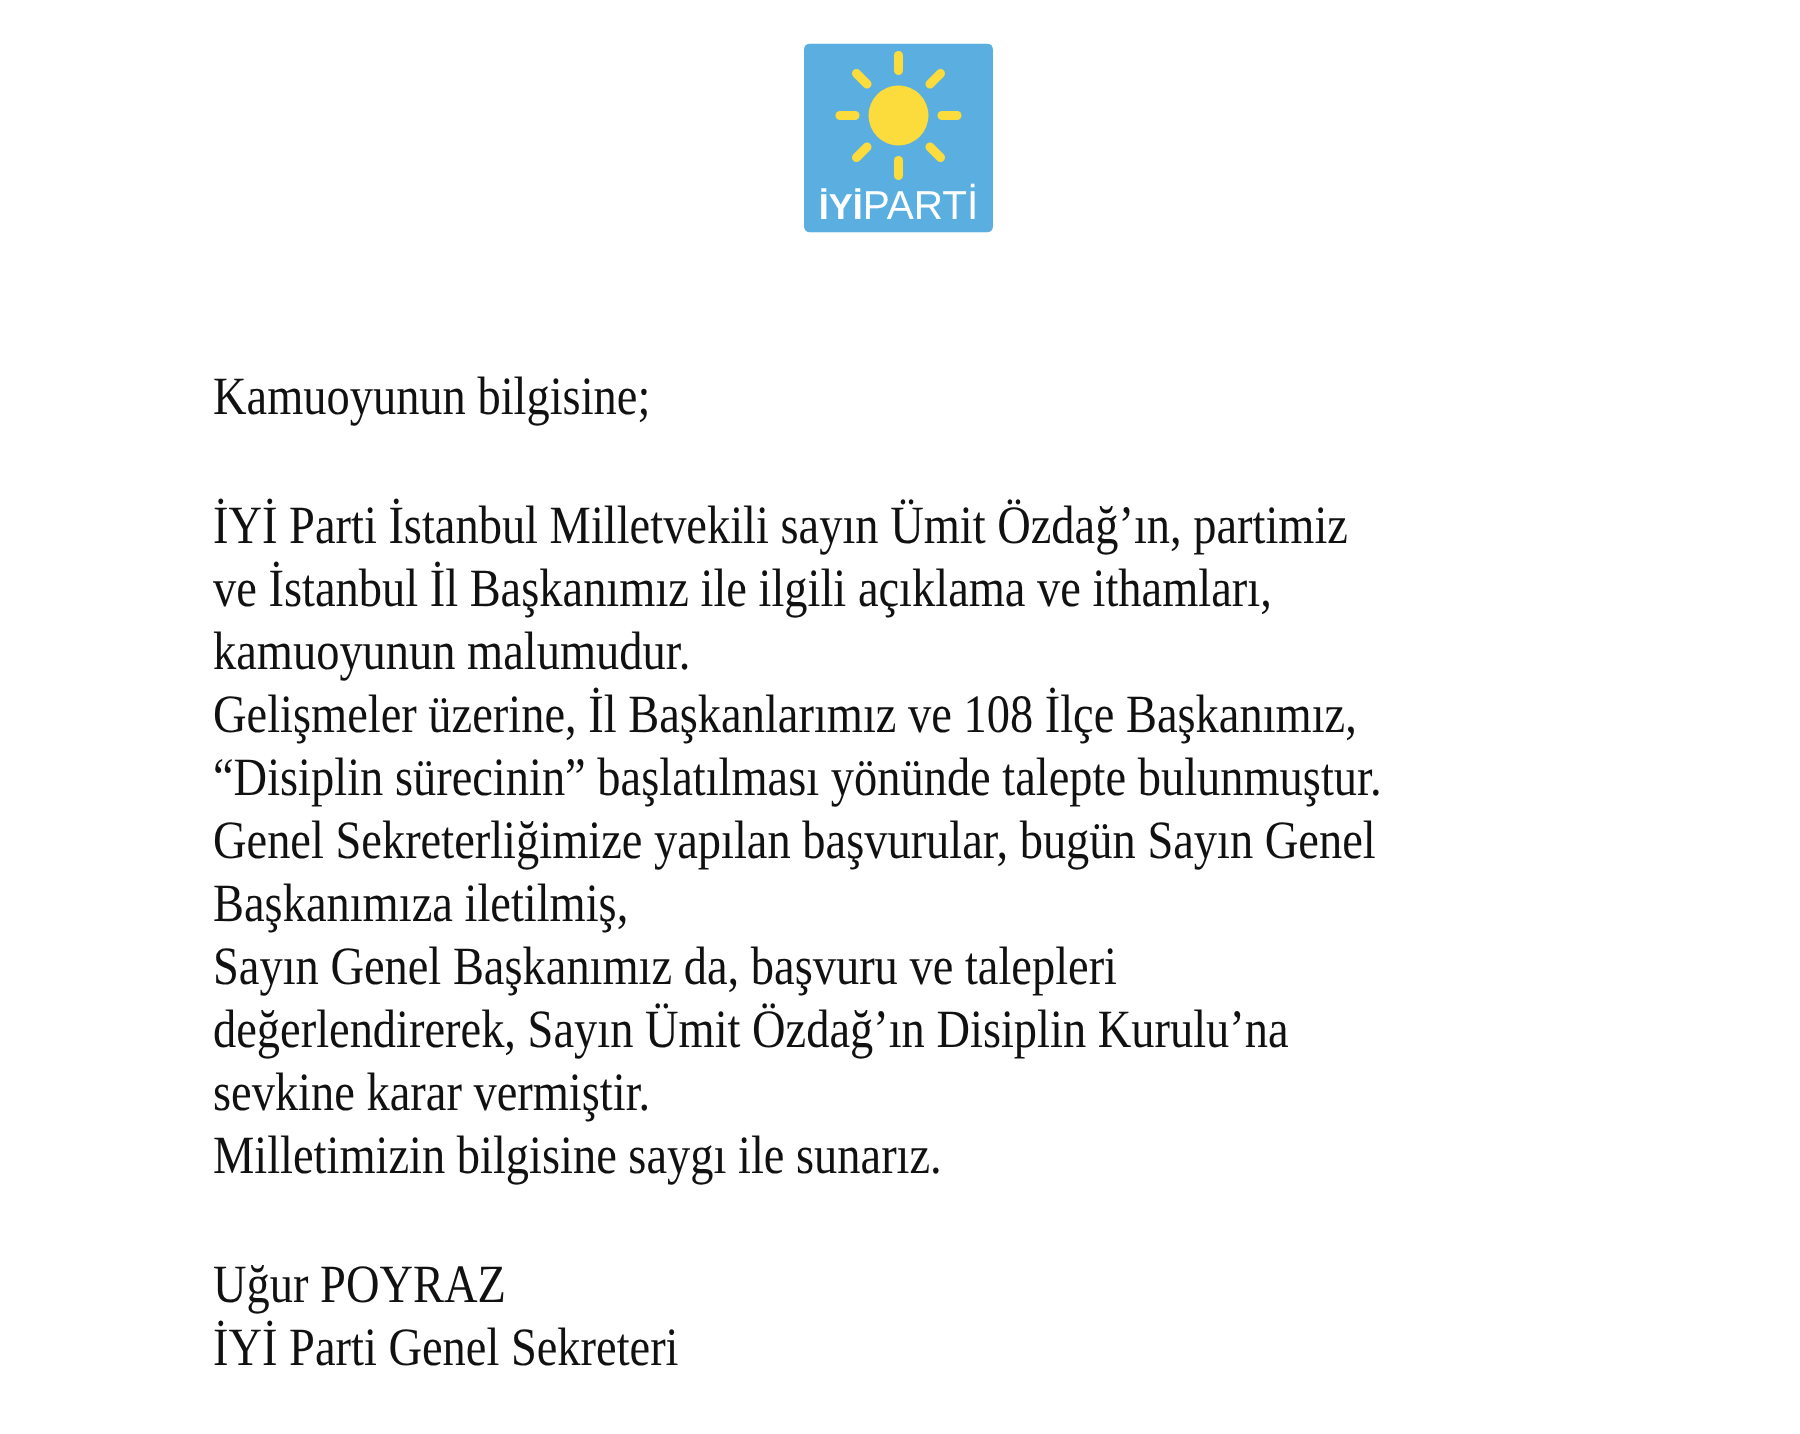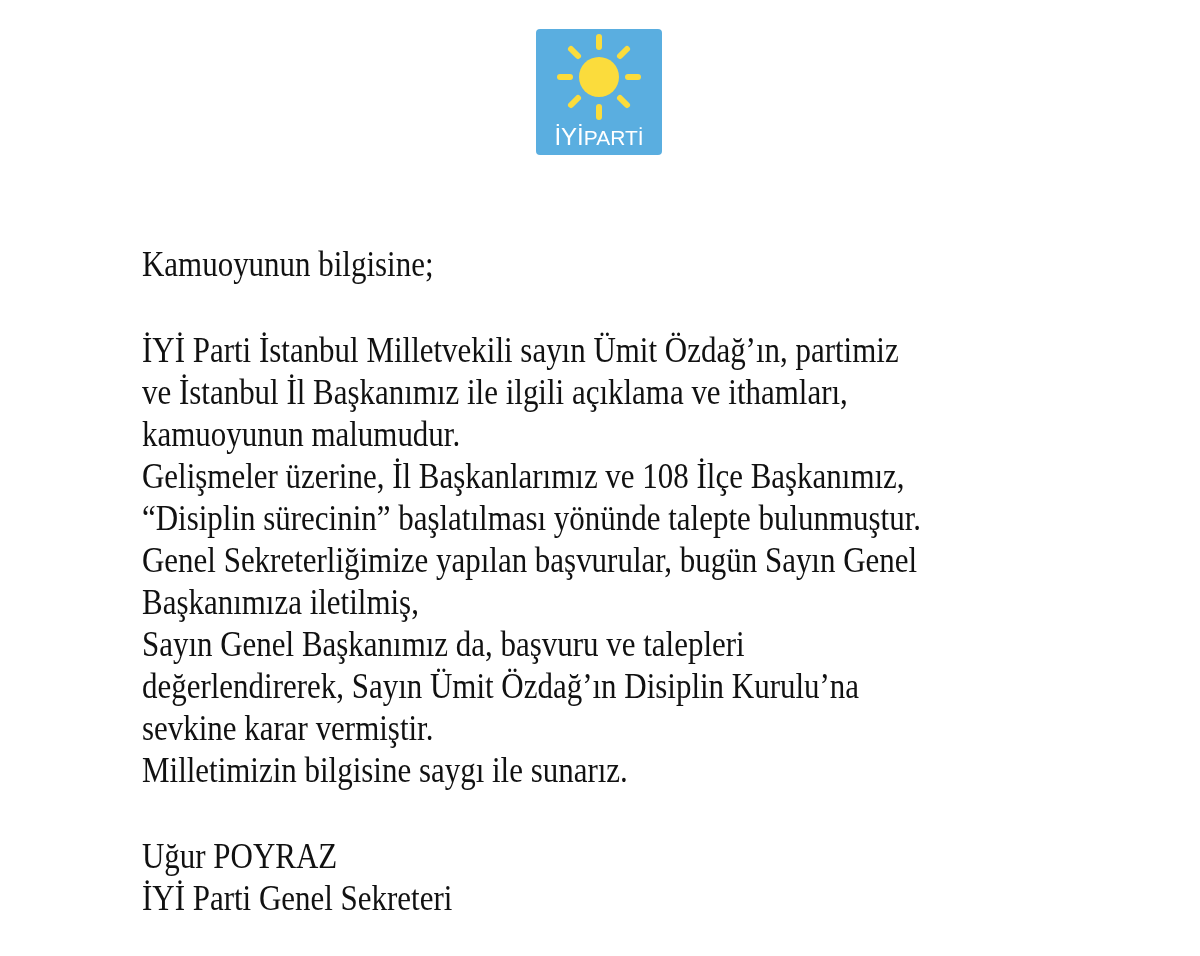--- a/index.html
+++ b/index.html
@@ -25,21 +25,21 @@
       <line x1="24" y1="48" x2="34" y2="48"></line>
       <line x1="92" y1="48" x2="102" y2="48"></line>
       <line x1="35" y1="20" x2="42" y2="27"></line>
       <line x1="91" y1="20" x2="84" y2="27"></line>
       <line x1="35" y1="76" x2="42" y2="69"></line>
       <line x1="91" y1="76" x2="84" y2="69"></line>
     </g>
     <circle cx="63" cy="48" r="20" fill="#fbdc3c"></circle>
   </svg>
   <div style="position:absolute;left:0;top:94px;width:126px;text-align:center;color:#fff;font-family:'Liberation Sans',sans-serif;font-size:24px;line-height:28px;">
-    <span style="font-weight:normal;text-align:center;">İYİ</span><span style="font-size:21px;">PARTİ</span>
+    <span style="font-weight:bold;text-align:center;">İYİ</span><span style="font-size:27px;">PARTİ</span>
   </div>
 </div>
 
 <div class="text-block">
   <div class="line" style="top:244px">Kamuoyunun bilgisine;</div>
 
   <div class="line" style="top:330px">İYİ Parti İstanbul Milletvekili sayın Ümit Özdağ’ın, partimiz</div>
   <div class="line" style="top:372px">ve İstanbul İl Başkanımız ile ilgili açıklama ve ithamları,</div>
   <div class="line" style="top:414px">kamuoyunun malumudur.</div>
   <div class="line" style="top:456px">Gelişmeler üzerine, İl Başkanlarımız ve 108 İlçe Başkanımız,</div>

